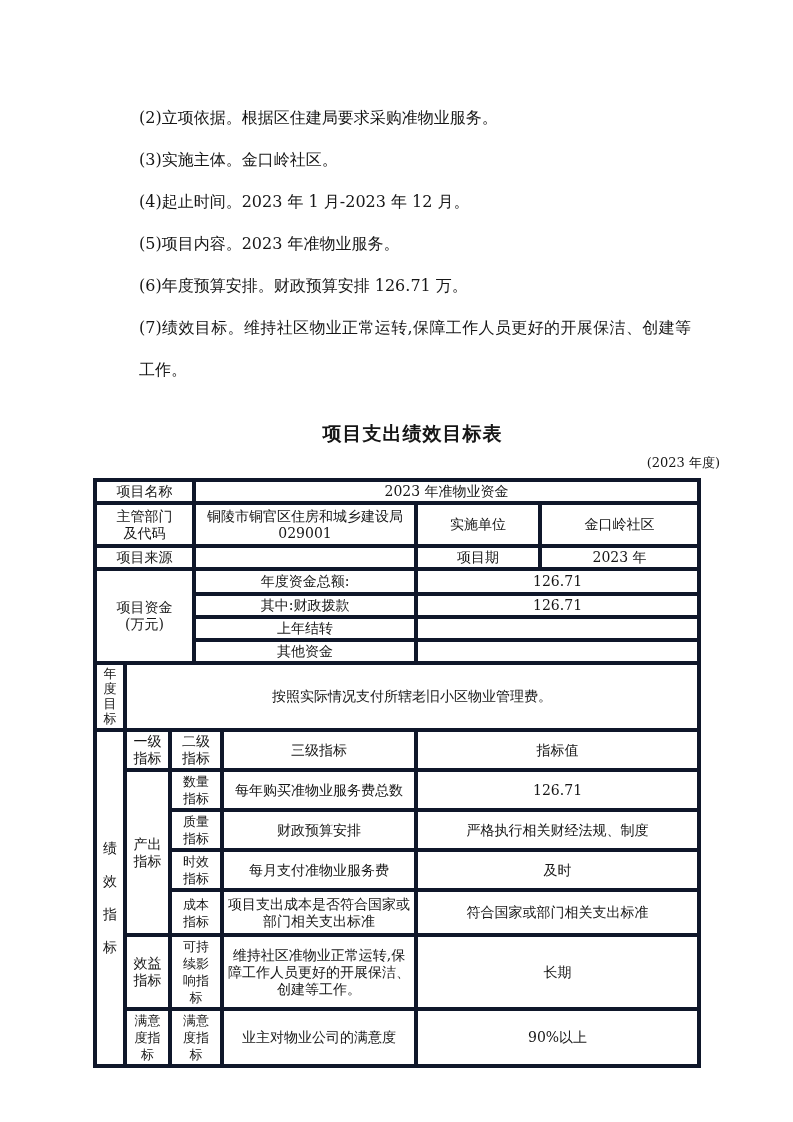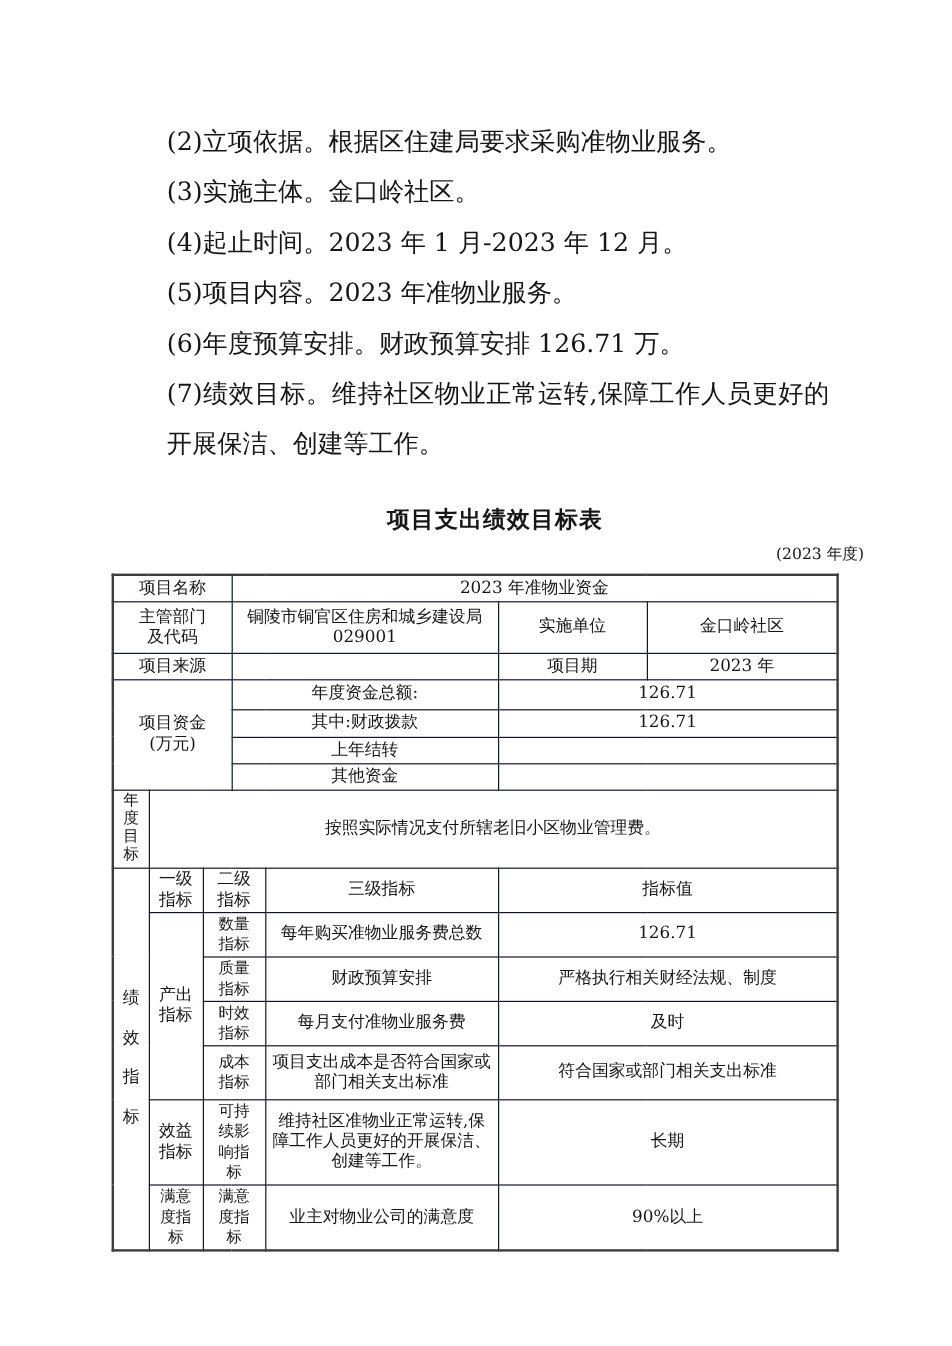--- a/index.html
+++ b/index.html
@@ -6,21 +6,21 @@
   body {
     width: 793px; height: 1122px;
     font-family: "DejaVu Serif", "Liberation Serif", serif;
     color: #161616;
   }
   .page { position: relative; width: 793px; height: 1122px; overflow: hidden; background: #ffffff; }
 
   
   .paragraphs {
     position: absolute; left: 139px; top: 97px; width: 552px;
-    font-size: 21px; line-height: 42px; text-align: justify;
+    font-size: 16px; line-height: 42px; text-align: justify;
   }
   .paragraphs p { margin: 0; }
 
   
   .doc-title {
     position: absolute; top: 421px; left: 16px; width: 793px; text-align: center;
     font-family: "DejaVu Sans", "Liberation Sans", sans-serif;
     font-weight: bold; font-size: 19px; line-height: 24px; letter-spacing: 1px;
   }
   .doc-subtitle {
@@ -29,21 +29,21 @@
   }
 
   
   table.main {
     position: absolute; top: 478px; left: 93px; width: 604px;
     border-collapse: collapse; table-layout: fixed;
     font-size: 14px; color: #161616;
     border: 2px solid #3d3d3d;
   }
   table.main td {
-    border: 1px solid #0f172a;
+    border: 4px solid #0f172a;
     padding: 1px 4px;
     text-align: center; vertical-align: middle;
     white-space: pre-line;
     line-height: 17px;
     overflow: hidden;
   }
   td.lbl2 { line-height: 17px; }            
   td.fund-cat { line-height: 24px; }
   td.right { text-align: right; padding-right: 7px; }
   td.ind1 { text-align: left; padding-left: 13px; }

